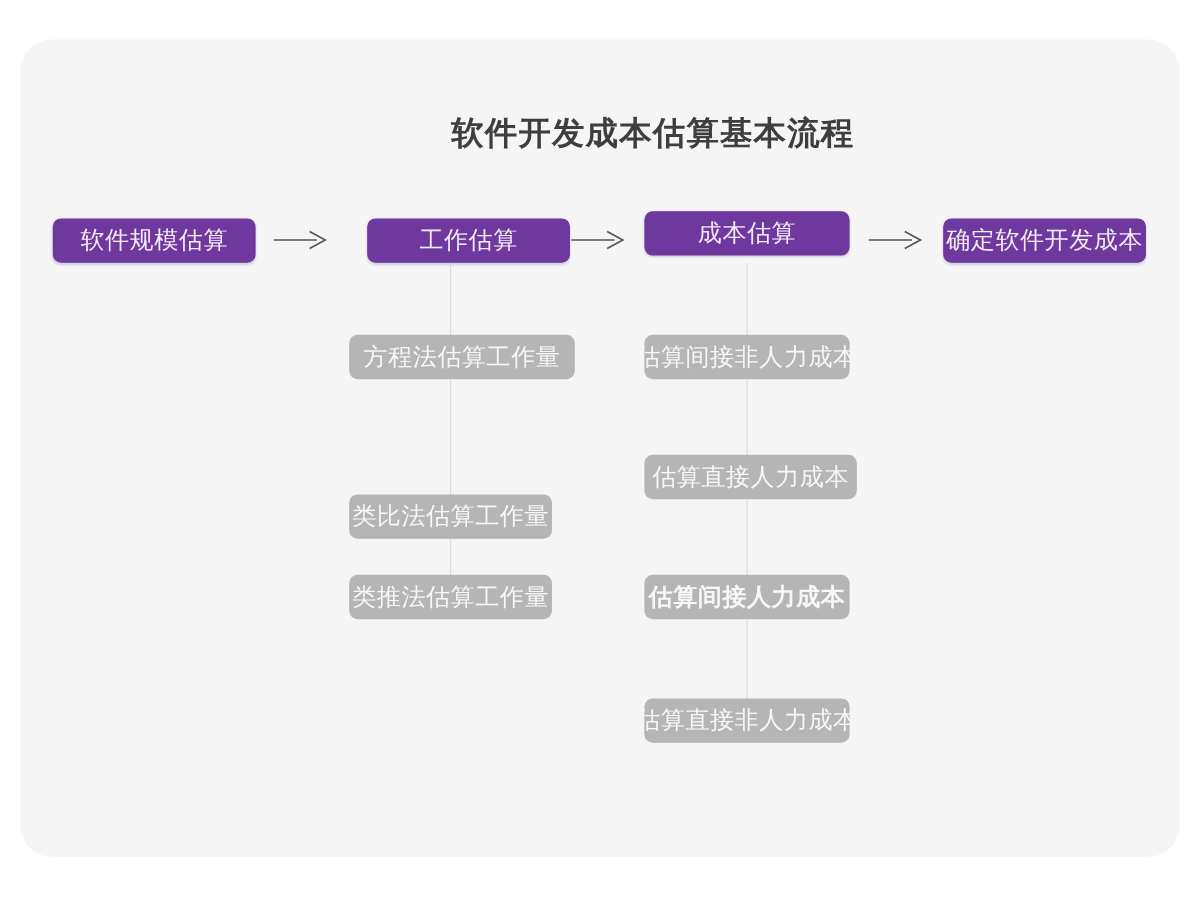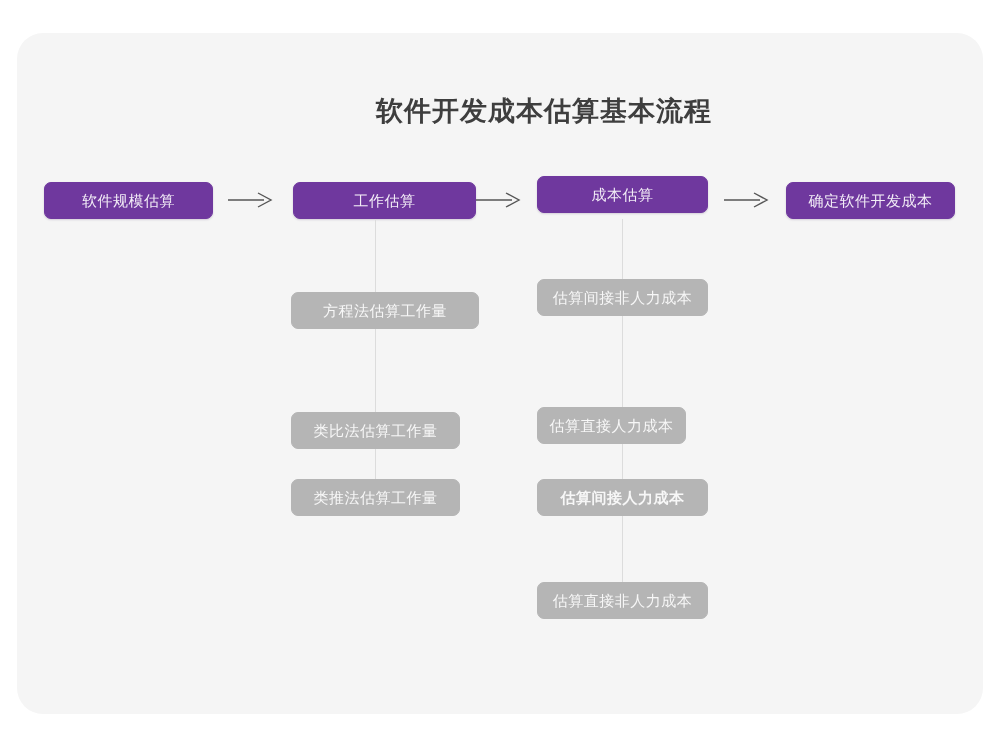--- a/index.html
+++ b/index.html
@@ -41,21 +41,21 @@
     white-space: nowrap;
     padding-left: 44px;
   }
   .node {
     position: absolute;
     box-sizing: border-box;
     border-radius: 7px;
     display: flex;
     align-items: center;
     justify-content: center;
-    font-size: 15px;
+    font-size: 20px;
     line-height: 18px;
     letter-spacing: 0.5px;
     white-space: nowrap;
     height: 37px;
   }
   .node.primary {
     background: #6f389e;
     color: #f2ecf6;
     border: 1px solid #6f389e;
     box-shadow: 0 1px 2px rgba(60, 30, 90, 0.18);
@@ -92,21 +92,21 @@
     <span>软件规模估算</span>
   </div>
 
   <div class="arrow" style="left:228px; top:190px; width:45px;">
     <svg width="45" height="20" viewBox="0 0 45 20">
       <path d="M0 10 L36 10" stroke="#555555" stroke-width="1.4" fill="none"></path>
       <path d="M30 3 L43 10 L30 17" stroke="#555555" stroke-width="1.4" fill="none"></path>
     </svg>
   </div>
 
-  <div class="node primary" style="left:293px; top:182px; width:183px;">
+  <div class="node primary" style="left:306px; top:182px; width:169px;">
     <span>工作估算</span>
   </div>
 
   <div class="arrow" style="left:476px; top:190px; width:45px;">
     <svg width="45" height="20" viewBox="0 0 45 20">
       <path d="M0 10 L36 10" stroke="#555555" stroke-width="1.4" fill="none"></path>
       <path d="M30 3 L43 10 L30 17" stroke="#555555" stroke-width="1.4" fill="none"></path>
     </svg>
   </div>
 
@@ -122,34 +122,34 @@
   </div>
 
   <div class="node primary" style="left:786px; top:182px; width:169px;">
     <span>确定软件开发成本</span>
   </div>
 
   <div class="connector" style="left:375px; top:219px; height:279px;"></div>
 
   <div class="connector" style="left:622px; top:219px; height:382px;"></div>
 
-  <div class="node secondary" style="left:291px; top:292px; width:188px;">
+  <div class="node secondary" style="left:291px; top:279px; width:188px;">
     <span>方程法估算工作量</span>
   </div>
   <div class="node secondary" style="left:291px; top:379px; width:169px;margin-top:33px;">
     <span>类比法估算工作量</span>
   </div>
   <div class="node secondary" style="left:291px; top:479px; width:169px;">
     <span>类推法估算工作量</span>
   </div>
 
   <div class="node secondary" style="left:537px; top:279px; width:171px;text-align:right;">
     <span>估算间接非人力成本</span>
   </div>
-  <div class="node secondary" style="left:537px; top:379px; width:149px;margin-top:28px;">
+  <div class="node secondary" style="left:537px; top:379px; width:177px;">
     <span>估算直接人力成本</span>
   </div>
   <div class="node secondary" style="left:537px; top:479px; width:171px;font-weight:bold;">
     <span>估算间接人力成本</span>
   </div>
   <div class="node secondary" style="left:537px; top:582px; width:171px;justify-content:center;">
     <span>估算直接非人力成本</span>
   </div>
 
 </div>

